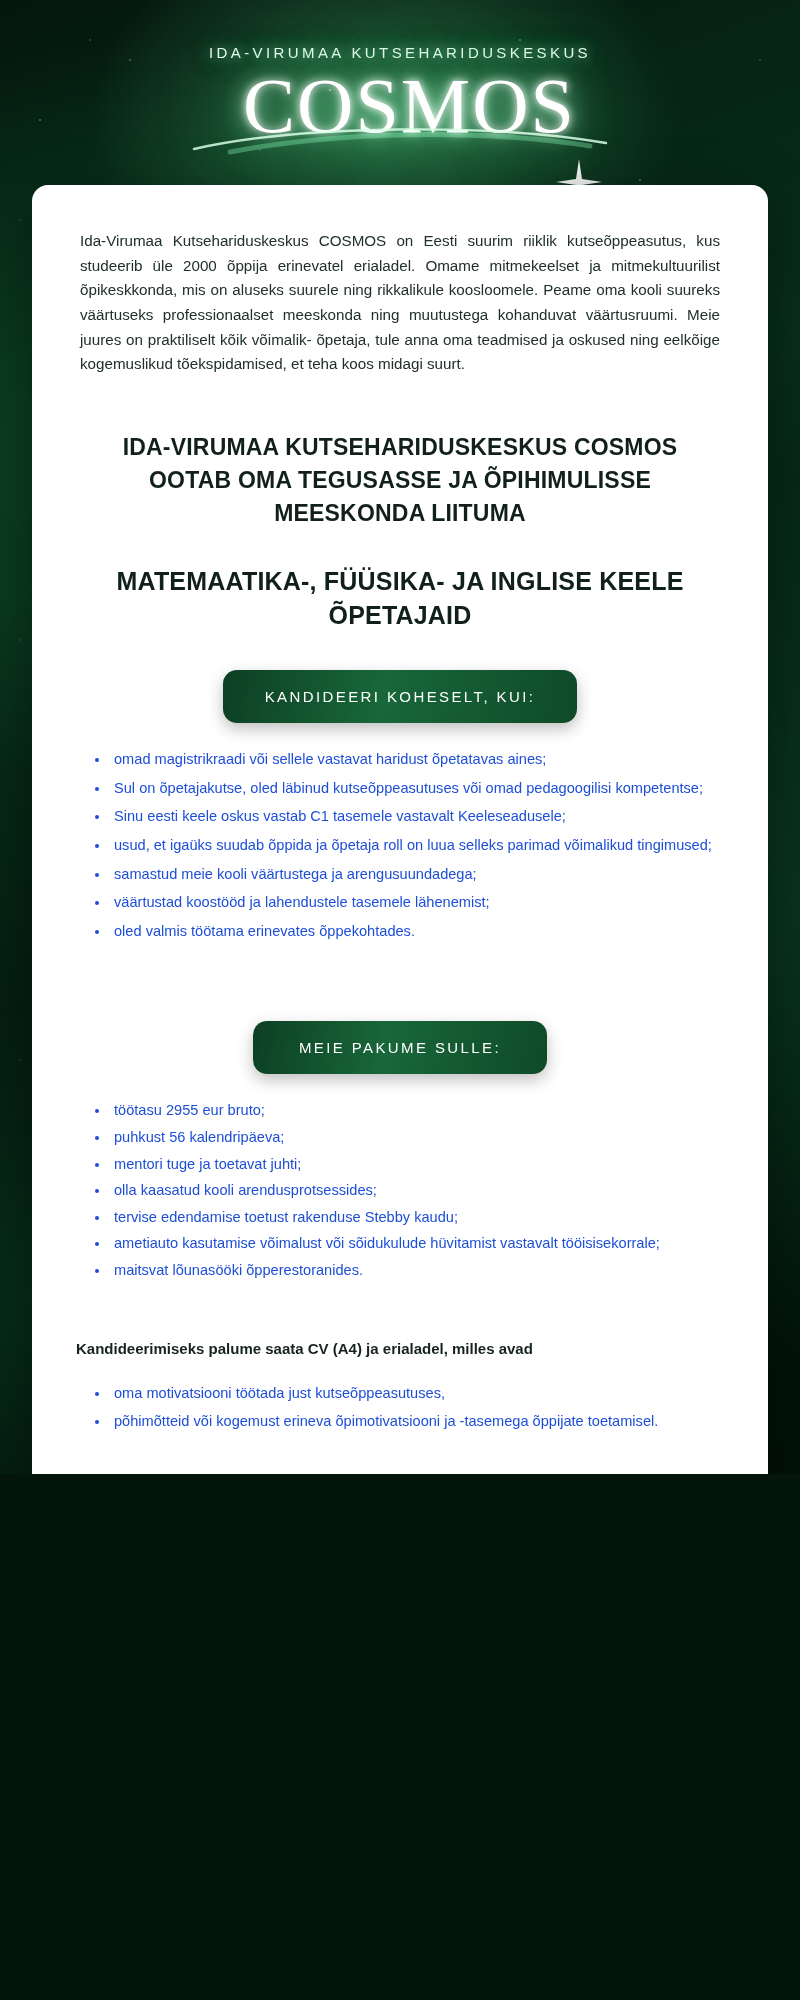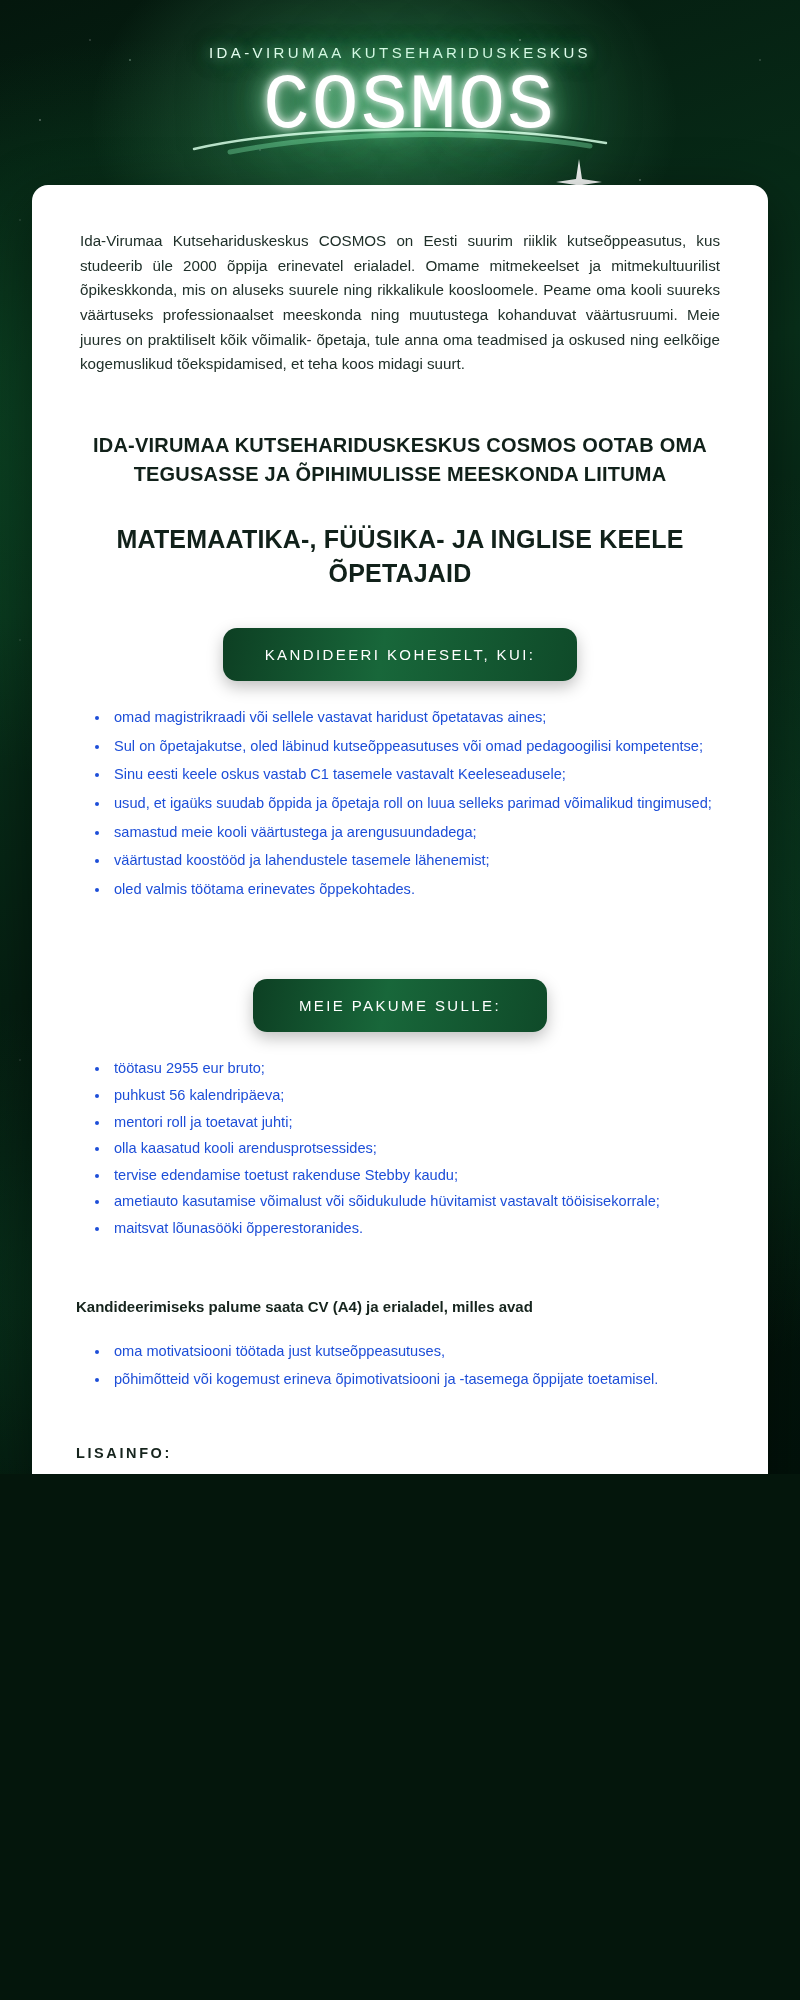--- a/index.html
+++ b/index.html
@@ -75,21 +75,21 @@
     font-size: 15px;
     font-weight: 500;
     text-shadow: 0 0 12px rgba(170,255,200,.75), 0 0 26px rgba(90,230,150,.55);
   }
   .logo-wrap {
     position: relative;
     margin-top: 2px;
     height: 86px;
   }
   .logo {
-    font-family: Liberation Mono, monospace;
+    font-family: Liberation Serif, serif;
     font-size: 78px;
     line-height: 86px;
     letter-spacing: 2px;
     font-weight: 400;
     color: #ffffff;
     text-shadow:
       0 0 8px #ffffff,
       0 0 22px rgba(190,255,215,.95),
       0 0 48px rgba(80,230,140,.8),
       0 0 90px rgba(40,190,110,.65);
@@ -128,21 +128,21 @@
     line-height: 1.62;
     text-align: justify;
     color: #20302a;
     margin: 0 4px;
   }
   .h-block {
     margin-top: 54px;
     text-align: center;
   }
   .h1 {
-    font-size: 20px;
+    font-size: 23px;
     font-weight: bold;
     line-height: 1.45;
     color: #11211a;
     letter-spacing: .2px;
     margin: 0 10px;
   }
   .h2 {
     margin-top: 34px;
     font-size: 25px;
     font-weight: bold;
@@ -252,21 +252,21 @@
 
     <div class="section-gap"></div>
 
     <div class="pill-row">
       <div class="pill narrow">MEIE PAKUME SULLE:</div>
     </div>
 
     <ul class="bullets tight">
       <li>töötasu 2955 eur bruto;</li>
       <li>puhkust 56 kalendripäeva;</li>
-      <li>mentori roll ja toetavat juhti;</li>
+      <li>mentori tuge ja toetavat juhti;</li>
       <li>olla kaasatud kooli arendusprotsessides;</li>
       <li>tervise edendamise toetust rakenduse Stebby kaudu;</li>
       <li>ametiauto kasutamise võimalust või sõidukulude hüvitamist vastavalt tööisisekorrale;</li>
       <li>maitsvat lõunasööki õpperestoranides.</li>
     </ul>
 
     <div class="lead">Kandideerimiseks palume saata CV (A4) ja erialadel, milles avad</div>
 
     <ul class="bullets">
       <li>oma motivatsiooni töötada just kutseõppeasutuses,</li>

